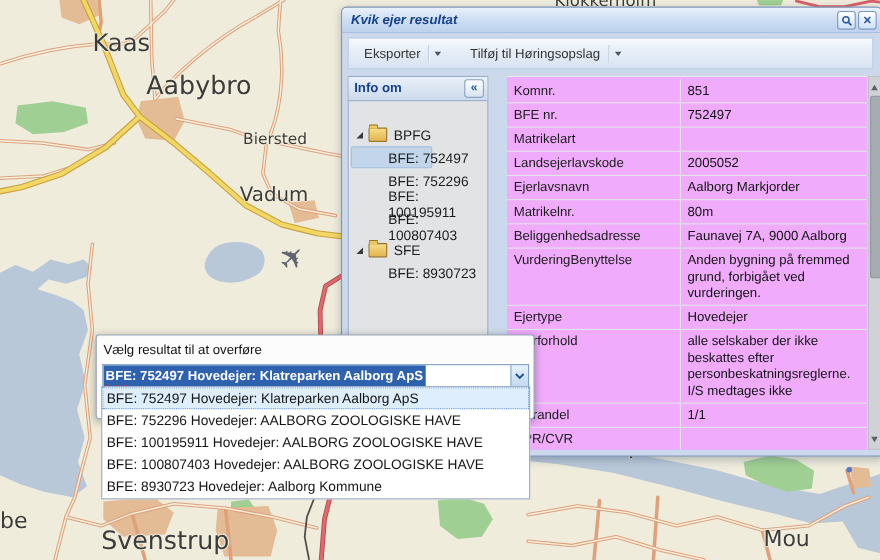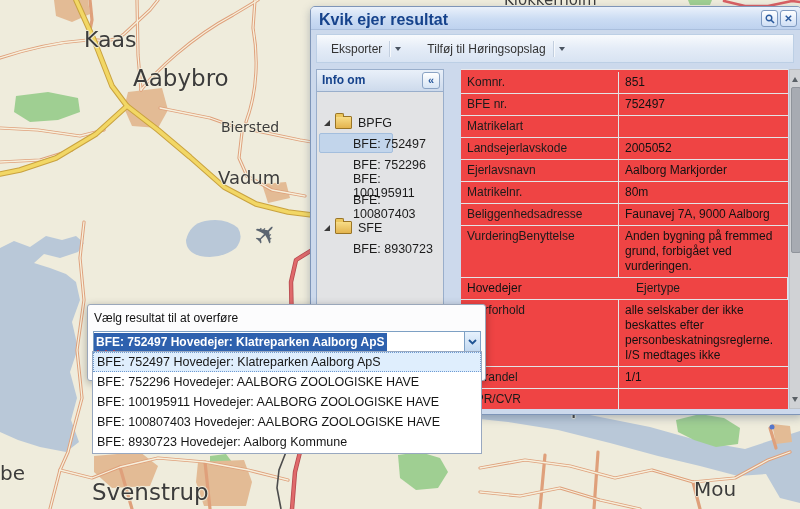--- a/index.html
+++ b/index.html
@@ -15,21 +15,21 @@
   .plane{position:absolute;left:254px;top:218px;font-size:28px;color:#5c6570;
     transform:rotate(-45deg);z-index:1;}
 
   
   .win{position:absolute;left:310px;top:6px;width:490px;height:407px;z-index:10;
     background:#ccd9ec;border:1px solid #7e95b8;border-radius:5px 5px 0 0;
     box-shadow:0 3px 8px rgba(60,80,110,.35);}
   .titlebar{position:absolute;left:0;top:0;right:0;height:22px;
     background:linear-gradient(#eaf1fb,#cbdcf3 55%,#bed2ee);
     border-radius:4px 4px 0 0;border-bottom:1px solid #aabfdd;}
-  .title{position:absolute;left:8px;top:4px;font-size:16px;font-weight:bold;color:#15428b;}
+  .title{position:absolute;left:8px;top:4px;font-size:12px;font-weight:bold;color:#15428b;font-style:italic;}
   .wtools{position:absolute;right:4px;top:3px;display:flex;gap:2px;}
   .wtool{width:15px;height:15px;border:1px solid #7f9ac0;border-radius:3px;
     background:linear-gradient(#ffffff,#cfdff5);display:flex;align-items:center;
     justify-content:center;font-size:10px;font-weight:bold;color:#2a5a9e;cursor:pointer;}
 
   .toolbar{position:absolute;left:5px;top:27px;width:478px;height:29px;
     background:linear-gradient(#f8fafd,#e4ecf7 50%,#d8e3f2);
     border:1px solid #bccfe5;display:flex;align-items:center;padding-left:6px;box-sizing:border-box;}
   .tbtn{display:flex;align-items:center;height:22px;padding:0 4px 0 8px;
     font-size:12px;color:#333;border-radius:3px;cursor:pointer;}
@@ -57,21 +57,21 @@
   .folderic{width:15px;height:11px;position:relative;margin-right:6px;
     background:linear-gradient(#f7dc87,#e3b44e);border:1px solid #9a7526;border-radius:1px;}
   .folderic::before{content:"";position:absolute;top:-4px;left:-1px;width:7px;height:3px;
     background:#ecc75e;border:1px solid #9a7526;border-bottom:none;border-radius:2px 2px 0 0;}
   .trow.selected::before{content:"";position:absolute;left:2px;top:0;width:74px;height:20px;
     background:#c2d5eb;border:1px solid #a3bedd;border-radius:2px;box-sizing:border-box;}
   .tlabel{position:relative;z-index:1;}
 
   
   .grid{position:absolute;left:150px;top:62px;width:327px;height:340px;overflow:hidden;
-    background:#ef4444;border-top:1px solid #e8e9eb;padding-top:2px;box-sizing:border-box;}
+    background:#f0abfc;border-top:1px solid #e8e9eb;padding-top:2px;box-sizing:border-box;}
   .grow{display:flex;border-bottom:1px solid #e3e4e6;cursor:default;}
   .gcell{font-size:12px;line-height:15px;padding:3px 6px;color:#1b1b1b;box-sizing:border-box;}
   .glabel{width:158px;border-right:1px solid #e3e4e6;flex-shrink:0;}
   .gvalue{flex:1;color:#121212;}
 
   
   .vscroll{position:absolute;left:478px;top:62px;width:12px;height:340px;
     background:#d0d2d5;border:1px solid #bfc2c6;box-sizing:border-box;}
   .sbtn{position:absolute;left:0;width:10px;height:13px;display:flex;align-items:center;
     justify-content:center;cursor:pointer;}
@@ -309,22 +309,22 @@
     </div>
     <div class="grow">
       <div class="gcell glabel">Beliggenhedsadresse</div>
       <div class="gcell gvalue">Faunavej 7A, 9000 Aalborg</div>
     </div>
     <div class="grow">
       <div class="gcell glabel">VurderingBenyttelse</div>
       <div class="gcell gvalue">Anden bygning på fremmed grund, forbigået ved vurderingen.</div>
     </div>
     <div class="grow">
+      <div class="gcell glabel">Ejertype</div>
       <div class="gcell gvalue">Hovedejer</div>
-      <div class="gcell glabel">Ejertype</div>
     </div>
     <div class="grow">
       <div class="gcell glabel">Ejerforhold</div>
       <div class="gcell gvalue">alle selskaber der ikke beskattes efter personbeskatningsreglerne. I/S medtages ikke</div>
     </div>
     <div class="grow">
       <div class="gcell glabel">Ejerandel</div>
       <div class="gcell gvalue">1/1</div>
     </div>
     <div class="grow">

